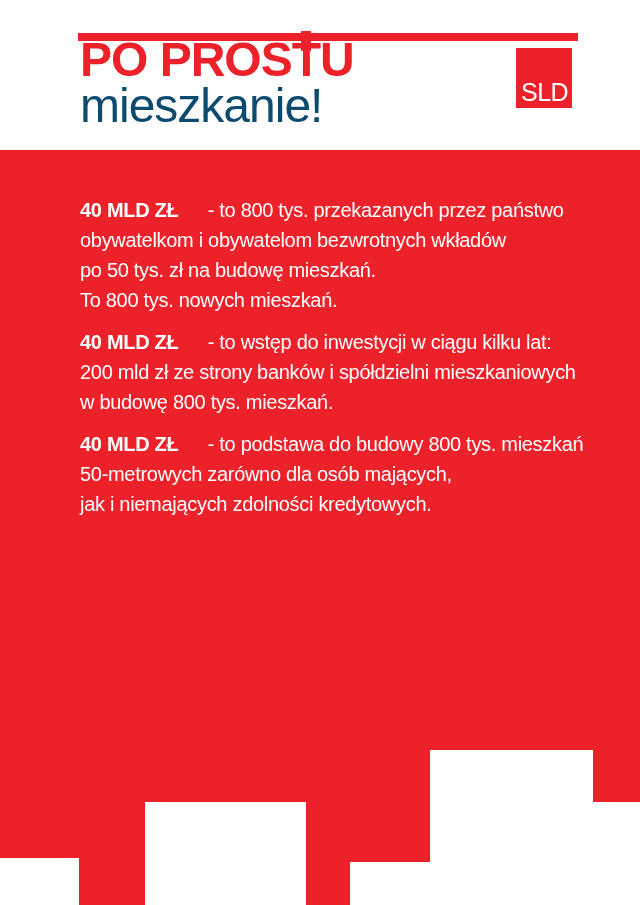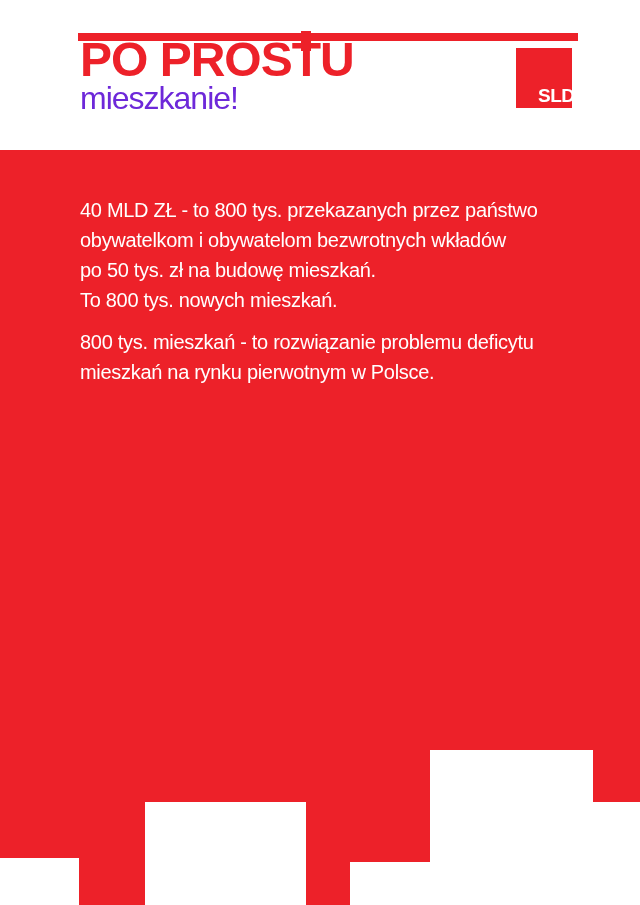--- a/index.html
+++ b/index.html
@@ -55,42 +55,42 @@
     top: -5px;
     width: 10px;
     height: 20px;
     background: #ed2129;
   }
   .subtitle {
     position: absolute;
     left: 80px;
     top: 82px;
     margin: 0;
-    font-size: 32px;
+    font-size: 48px;
     font-weight: 400;
     line-height: 1;
     letter-spacing: -1px;
-    color: #6d28d9;
+    color: #0c4a6e;
     white-space: nowrap;
   }
   .logo {
     position: absolute;
     left: 516px;
     top: 48px;
     width: 56px;
     height: 60px;
     background: #ed2129;
   }
   .logo-text {
     position: absolute;
-    left: 22px;
+    left: 5px;
     bottom: 3px;
     color: #ffffff;
-    font-weight: bold;
-    font-size: 19px;
+    font-weight: normal;
+    font-size: 25px;
     line-height: 1;
     letter-spacing: -0.5px;
   }
   
   .red-body {
     position: absolute;
     top: 150px;
     left: 0;
     width: 640px;
     height: 755px;
@@ -102,22 +102,22 @@
     left: 80px;
     width: 520px;
   }
   .para {
     margin: 0 0 12px 0;
     color: #ffffff;
     font-size: 20px;
     line-height: 30px;
     letter-spacing: -0.3px;
   }
-  .para .lead { font-weight: normal; }
-  .para .rest { white-space: pre-line; }
+  .para .lead { font-weight: bold; }
+  .para .rest { white-space: pre-line; margin-left: 24px; }
   
   .cut { position: absolute; background: #ffffff; }
   .cut-1 { left: 430px; top: 600px; width: 163px; height: 155px; } 
   .cut-2 { left: 593px; top: 652px; width: 47px;  height: 103px; } 
   .cut-3 { left: 350px; top: 712px; width: 80px;  height: 43px;  } 
   .cut-4 { left: 145px; top: 652px; width: 161px; height: 103px; } 
   .cut-5 { left: 0px;   top: 708px; width: 79px;  height: 47px;  } 
 </style>
 </head>
 <body>
@@ -132,22 +132,26 @@
       <span class="logo-text">SLD</span>
     </div>
   </div>
 
   <div class="red-body">
     <div class="text-block">
       <p class="para"><strong class="lead">40 MLD ZŁ</strong><span class="rest"> - to 800 tys. przekazanych przez państwo
 obywatelkom i obywatelom bezwrotnych wkładów
 po 50 tys. zł na budowę mieszkań.
 To 800 tys. nowych mieszkań.</span></p>
-      <p class="para"><strong class="lead">800 tys. mieszkań</strong><span class="rest"> - to rozwiązanie problemu deficytu
-mieszkań na rynku pierwotnym w Polsce.</span></p>
+      <p class="para"><strong class="lead">40 MLD ZŁ</strong><span class="rest"> - to wstęp do inwestycji w ciągu kilku lat:
+200 mld zł ze strony banków i spółdzielni mieszkaniowych
+w budowę 800 tys. mieszkań.</span></p>
+      <p class="para"><strong class="lead">40 MLD ZŁ</strong><span class="rest"> - to podstawa do budowy 800 tys. mieszkań
+50-metrowych zarówno dla osób mających,
+jak i niemających zdolności kredytowych.</span></p>
     </div>
 
     <div class="cut cut-1"></div>
     <div class="cut cut-2"></div>
     <div class="cut cut-3"></div>
     <div class="cut cut-4"></div>
     <div class="cut cut-5"></div>
   </div>
 
 </div>

